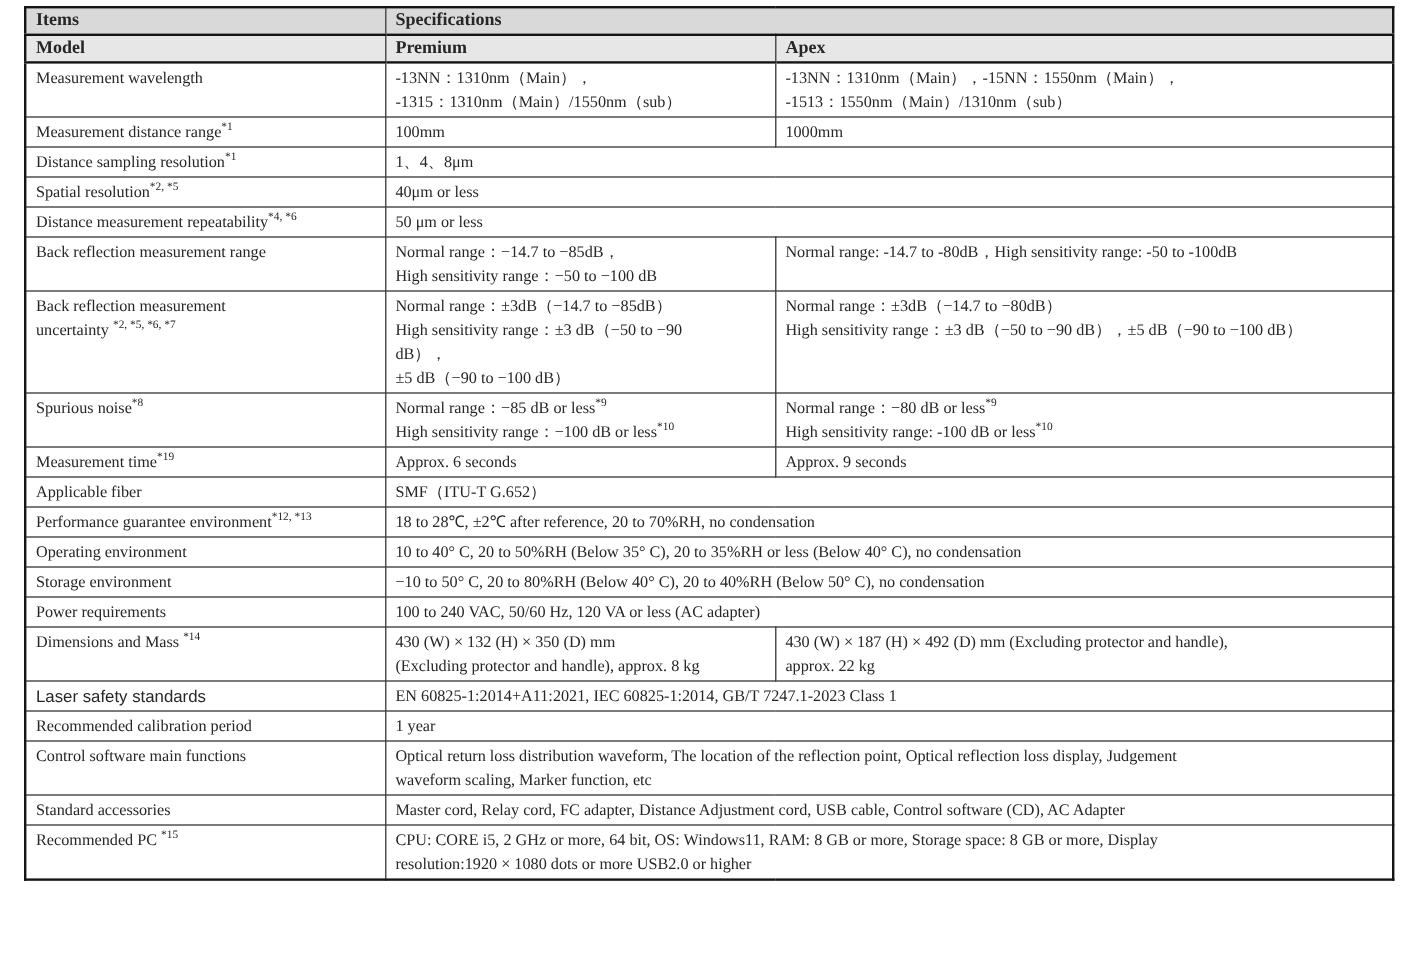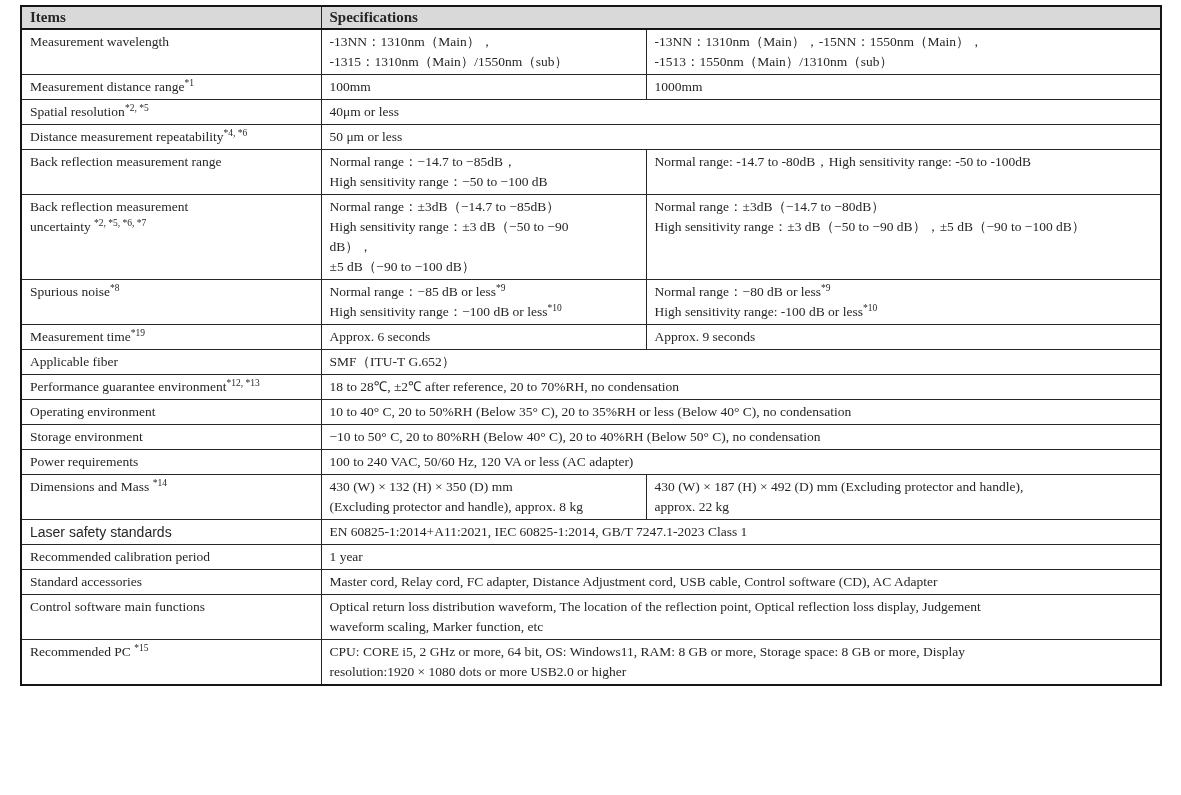--- a/index.html
+++ b/index.html
@@ -62,20 +62,25 @@
     <colgroup>
       <col style="width:300px">
       <col style="width:325px">
       <col style="width:515px">
     </colgroup>
     <thead>
       <tr class="hdr-row-1">
         <th>Items</th>
         <th colspan="2">Specifications</th>
       </tr>
+      <tr class="hdr-row-2">
+        <th>Model</th>
+        <th>Premium</th>
+        <th>Apex</th>
+      </tr>
     </thead>
     <tbody>
         <tr>
           <td>
             <div class="line">Measurement wavelength</div>
           </td>
           <td>
             <div class="line">-13NN：1310nm（Main），</div>
             <div class="line">-1315：1310nm（Main）/1550nm（sub）</div>
           </td>
@@ -86,20 +91,28 @@
         </tr>
         <tr>
           <td>
             <div class="line">Measurement distance range<sup>*1</sup></div>
           </td>
           <td>
             <div class="line">100mm</div>
           </td>
           <td>
             <div class="line">1000mm</div>
+          </td>
+        </tr>
+        <tr>
+          <td>
+            <div class="line">Distance sampling resolution<sup>*1</sup></div>
+          </td>
+          <td colspan="2">
+            <div class="line">1、4、8μm</div>
           </td>
         </tr>
         <tr>
           <td>
             <div class="line">Spatial resolution<sup>*2, *5</sup></div>
           </td>
           <td colspan="2">
             <div class="line">40μm  or less</div>
           </td>
         </tr>
@@ -227,33 +240,33 @@
         <tr>
           <td>
             <div class="line">Recommended calibration period</div>
           </td>
           <td colspan="2">
             <div class="line">1 year</div>
           </td>
         </tr>
         <tr>
           <td>
-            <div class="line">Standard accessories</div>
-          </td>
-          <td colspan="2">
-            <div class="line">Master cord, Relay cord, FC adapter, Distance Adjustment cord, USB cable, Control software (CD), AC Adapter</div>
-          </td>
-        </tr>
-        <tr>
-          <td>
             <div class="line">Control software main functions</div>
           </td>
           <td colspan="2">
             <div class="line">Optical return loss distribution waveform, The location of the reflection point, Optical reflection loss display, Judgement</div>
             <div class="line">waveform scaling, Marker function, etc</div>
+          </td>
+        </tr>
+        <tr>
+          <td>
+            <div class="line">Standard accessories</div>
+          </td>
+          <td colspan="2">
+            <div class="line">Master cord, Relay cord, FC adapter, Distance Adjustment cord, USB cable, Control software (CD), AC Adapter</div>
           </td>
         </tr>
         <tr>
           <td>
             <div class="line">Recommended PC <sup>*15</sup></div>
           </td>
           <td colspan="2">
             <div class="line">CPU: CORE i5, 2 GHz or more, 64 bit, OS: Windows11, RAM: 8 GB or more, Storage space: 8 GB or more, Display</div>
             <div class="line">resolution:1920 × 1080 dots or more USB2.0 or higher</div>
           </td>

